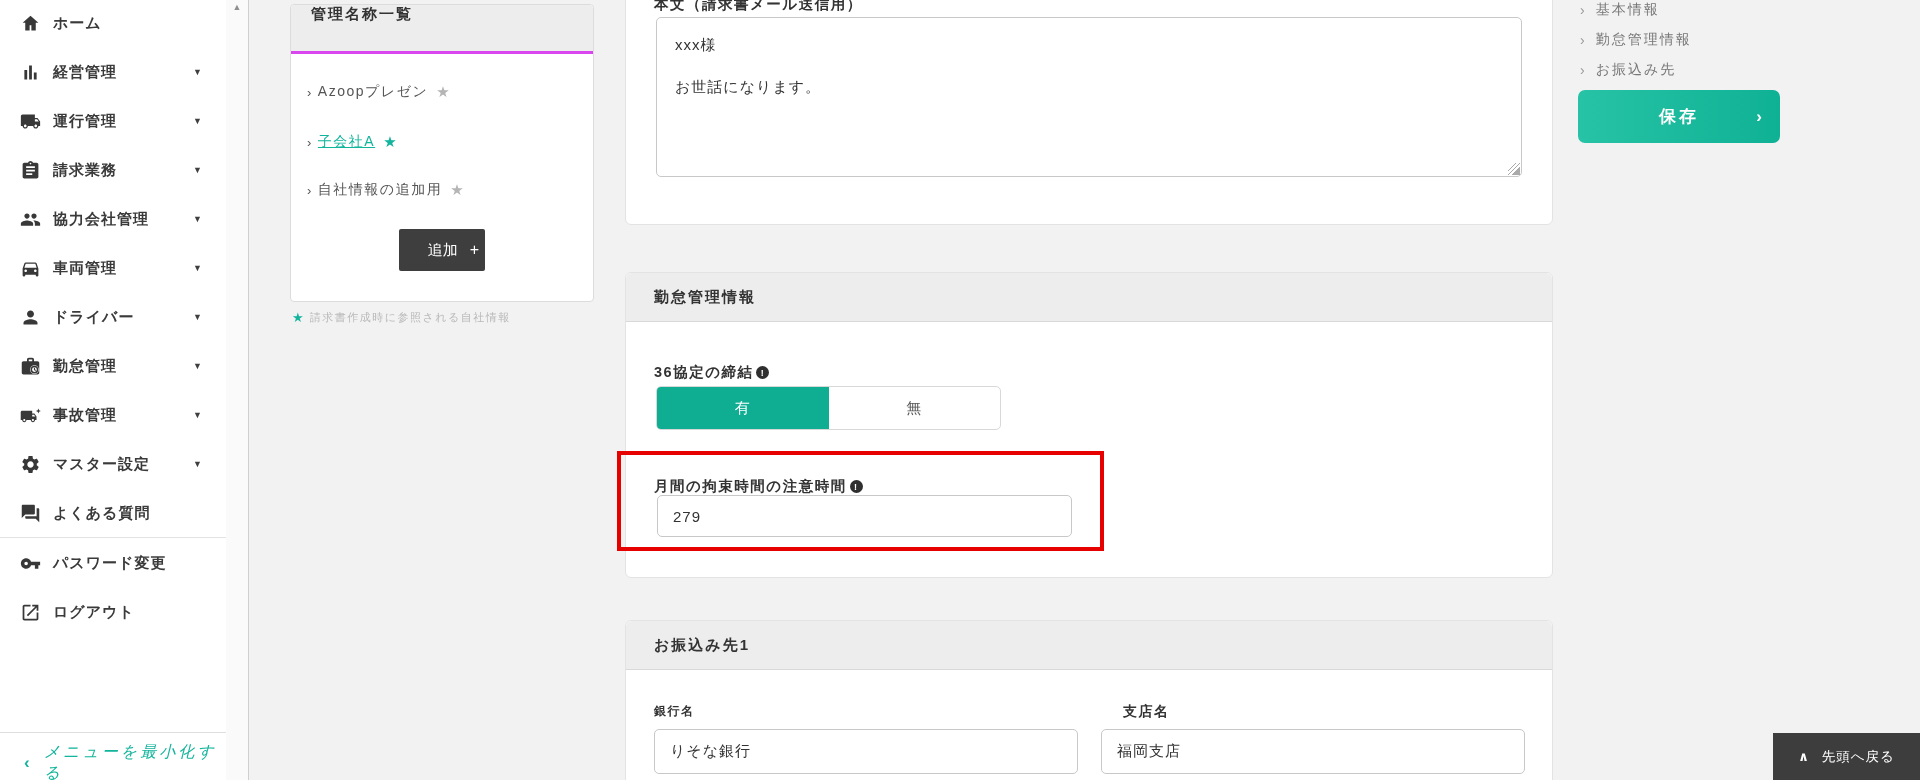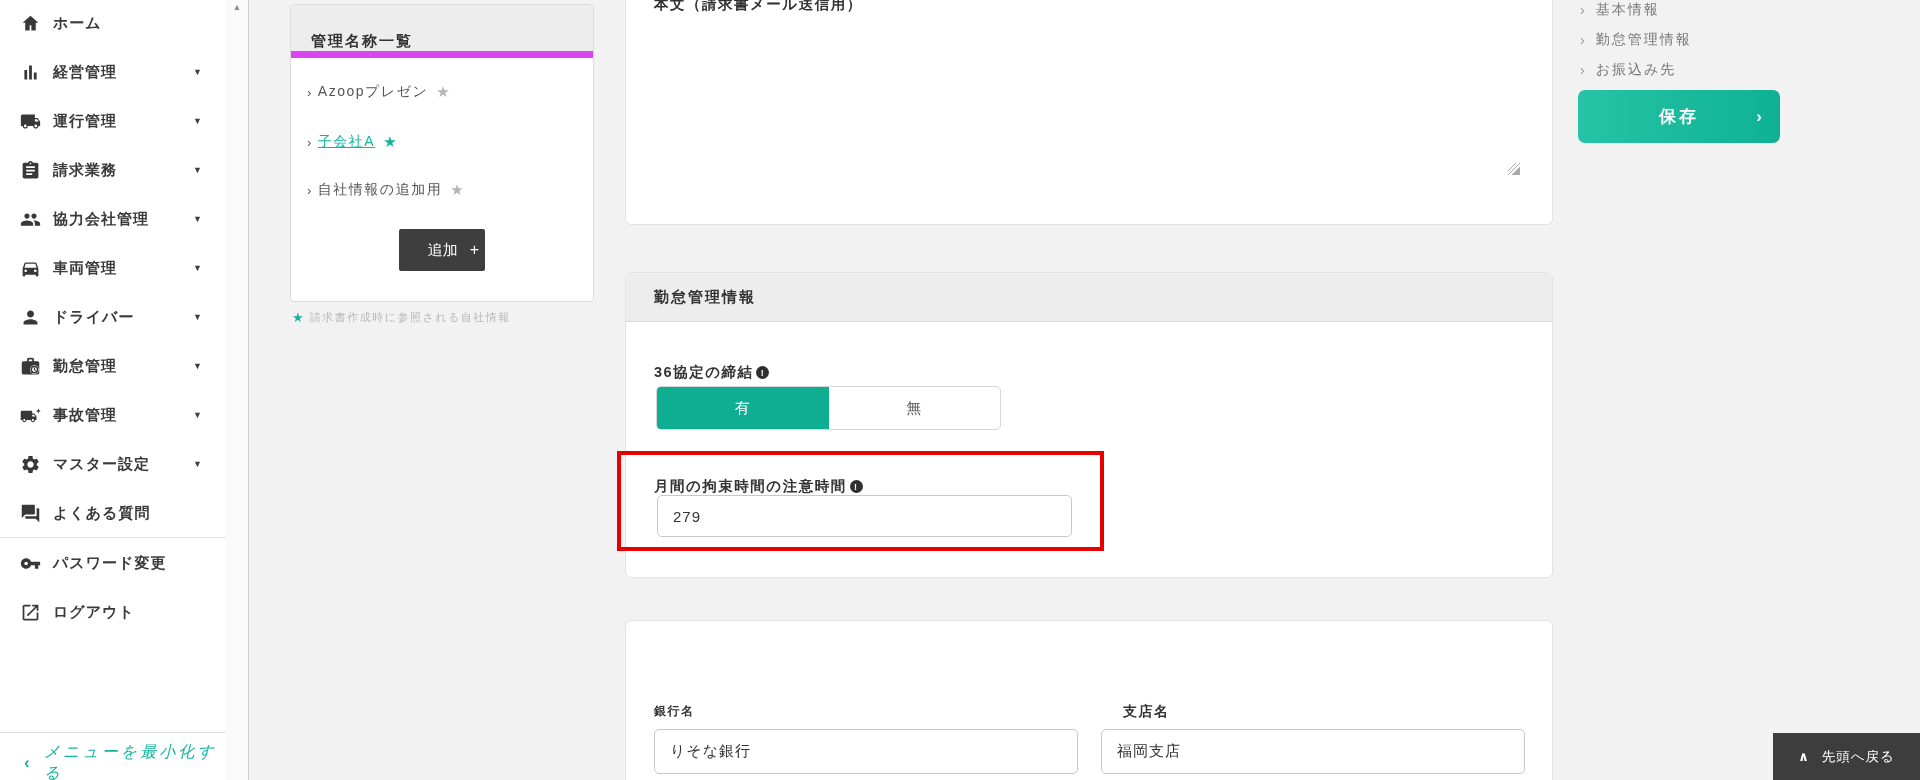--- a/index.html
+++ b/index.html
@@ -14,21 +14,21 @@
   .sdivider{position:absolute;left:0;top:537px;width:226px;height:1px;background:#e3e3e3;}
   #side-footer-line{position:absolute;left:0;top:732px;width:226px;height:1px;background:#dedede;}
   #collapse-btn{position:absolute;left:24px;top:742px;display:flex;align-items:center;gap:14px;color:#12b49c;cursor:pointer;}
   #collapse-btn .chev{font-size:17px;font-weight:bold;}
   #collapse-btn .clabel{font-size:16px;letter-spacing:3px;font-style:italic;}
   
   #scroll-track{position:absolute;left:226px;top:0;width:22px;height:780px;background:#fafafa;border-right:1px solid #cfcfcf;}
   #scroll-up{position:absolute;left:0;top:2px;width:22px;text-align:center;font-size:9px;color:#8f8f8f;cursor:pointer;}
   
   #panel{position:absolute;left:290px;top:4px;width:304px;height:298px;background:#fff;border:1px solid #dcdcdc;border-radius:4px;box-sizing:border-box;}
-  #panel-header{height:46px;background:#ededed;border-bottom:7px solid #d946ef;border-radius:4px 4px 0 0;display:flex;align-items:flex-end;}
+  #panel-header{height:46px;background:#ededed;border-bottom:3px solid #d946ef;border-radius:4px 4px 0 0;display:flex;align-items:flex-start;}
   #panel-header span{margin-left:20px;font-size:15px;font-weight:bold;color:#333;letter-spacing:2px;}
   .pitem{position:absolute;left:16px;display:flex;align-items:center;cursor:pointer;font-size:14px;color:#555;letter-spacing:1.5px;}
   .pitem .pchev{font-size:13px;color:#555;margin-right:5px;}
   .pitem .star{font-size:15px;color:#b5b5b5;margin-left:8px;}
   .pitem.active .plabel{color:#12b49c;text-decoration:underline;}
   .pitem.active .star{color:#12b49c;}
   #add-btn{position:absolute;left:50%;transform:translateX(-50%);top:224px;width:86px;height:42px;background:#3e3e3e;color:#fff;border:none;border-radius:2px;font-size:15px;display:flex;align-items:center;justify-content:flex-end;gap:12px;cursor:pointer;font-family:inherit;}
   #add-btn .plus{font-size:16px;}
   #panel-footnote{position:absolute;left:292px;top:310px;display:flex;align-items:center;gap:6px;}
   #panel-footnote .star{color:#12b49c;font-size:13px;}
@@ -231,20 +231,23 @@
       <span class="plus">+</span>
     </button>
   </section>
   <div id="panel-footnote">
     <span class="star">★</span>
     <span class="ftext">請求書作成時に参照される自社情報</span>
   </div>
 
   <section class="card" id="card-basic">
     <div class="flabel" id="mail-label">本文（請求書メール送信用）</div>
+    <textarea id="mail-body" style="">xxx様
+
+お世話になります。</textarea>
     <div id="resize-grip"></div>
   </section>
 
   <section class="card" id="card-attend">
     <div class="card-header">
       <span>勤怠管理情報</span>
     </div>
     <div class="flabel" id="agree-label">
       <span>36協定の締結</span>
       <span class="info-dot">!</span>
@@ -255,20 +258,23 @@
     </div>
     <div id="red-box"></div>
     <div class="flabel" id="monthly-label">
       <span>月間の拘束時間の注意時間</span>
       <span class="info-dot">!</span>
     </div>
     <input class="tinput" id="monthly-input" value="279" style="">
   </section>
 
   <section class="card" id="card-bank">
+    <div class="card-header">
+      <span>お振込み先1</span>
+    </div>
     <div class="flabel" id="bank-label">銀行名</div>
     <div class="flabel" id="branch-label">支店名</div>
     <input class="tinput" id="bank-input" value="りそな銀行" style="">
     <input class="tinput" id="branch-input" value="福岡支店" style="">
   </section>
 
   <div class="rlink" style="top:1px">
     <span class="rchev">›</span>
     <span class="rlabel">基本情報</span>
   </div>

